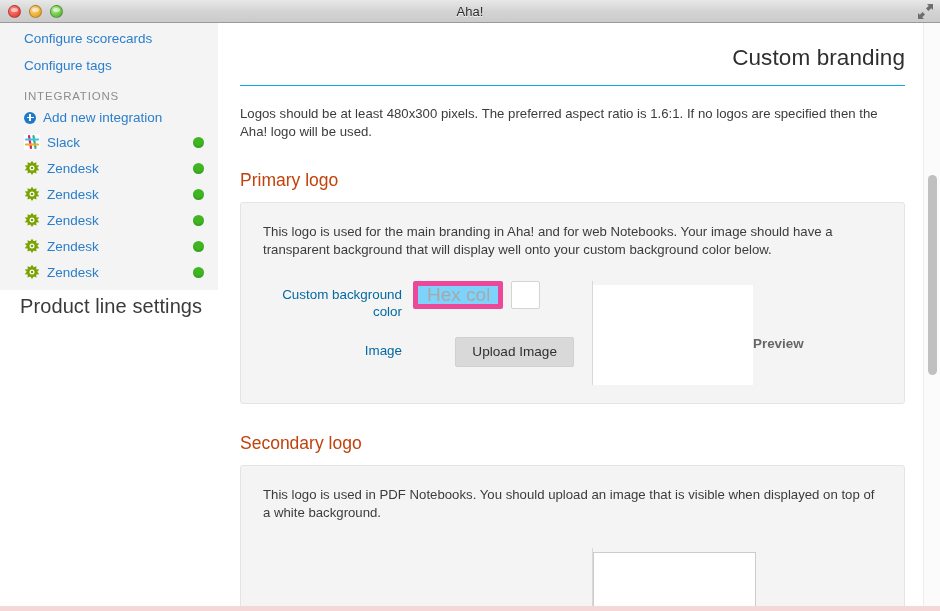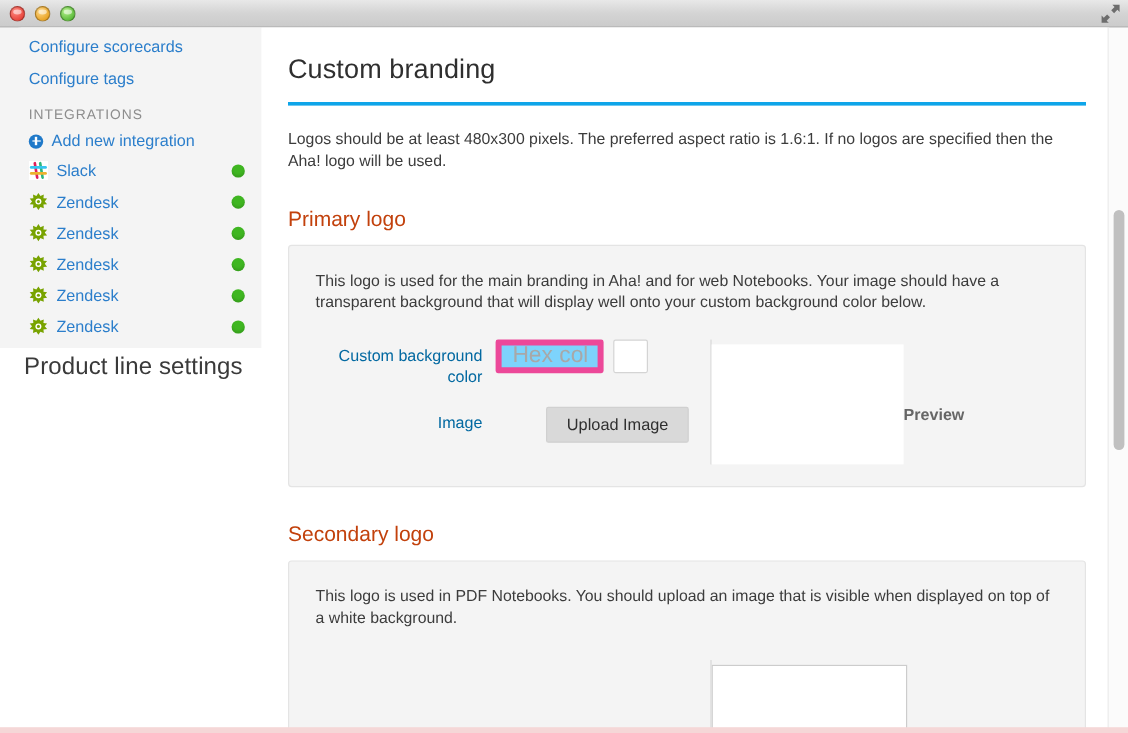--- a/index.html
+++ b/index.html
@@ -183,22 +183,23 @@
   }
 
   .content-inner { padding: 0 18px 0 22px; }
 
   .page-title {
     font-size: 22.5px;
     font-weight: normal;
     color: #2f2f2f;
     padding-top: 22px;
     padding-bottom: 14px;
-    border-bottom: 3px solid #0ea5e9;
+    border-bottom: 1px solid #0ea5e9;
     letter-spacing: 0.1px;
+    text-align: right;
   }
 
   .intro-text {
     font-size: 13.2px;
     color: #3c3c3c;
     line-height: 18px;
     padding-top: 19px;
     max-width: 672px;
   }
 
@@ -353,20 +354,21 @@
 <body>
 
 <div id="app-window">
 
   <div class="titlebar">
     <div class="traffic-lights">
       <div class="tl tl-close"></div>
       <div class="tl tl-min"></div>
       <div class="tl tl-max"></div>
     </div>
+    <div class="window-title">Aha!</div>
     <div class="fullscreen-btn">
       <svg width="17" height="17" viewBox="0 0 17 17">
         <polygon points="16,1 16,7 14.2,5.2 11.4,8 9,5.6 11.8,2.8 10,1" fill="#6d6d6d"></polygon>
         <polygon points="1,16 1,10 2.8,11.8 5.6,9 8,11.4 5.2,14.2 7,16" fill="#6d6d6d"></polygon>
       </svg>
     </div>
   </div>
 
   <div class="body-area">
 

